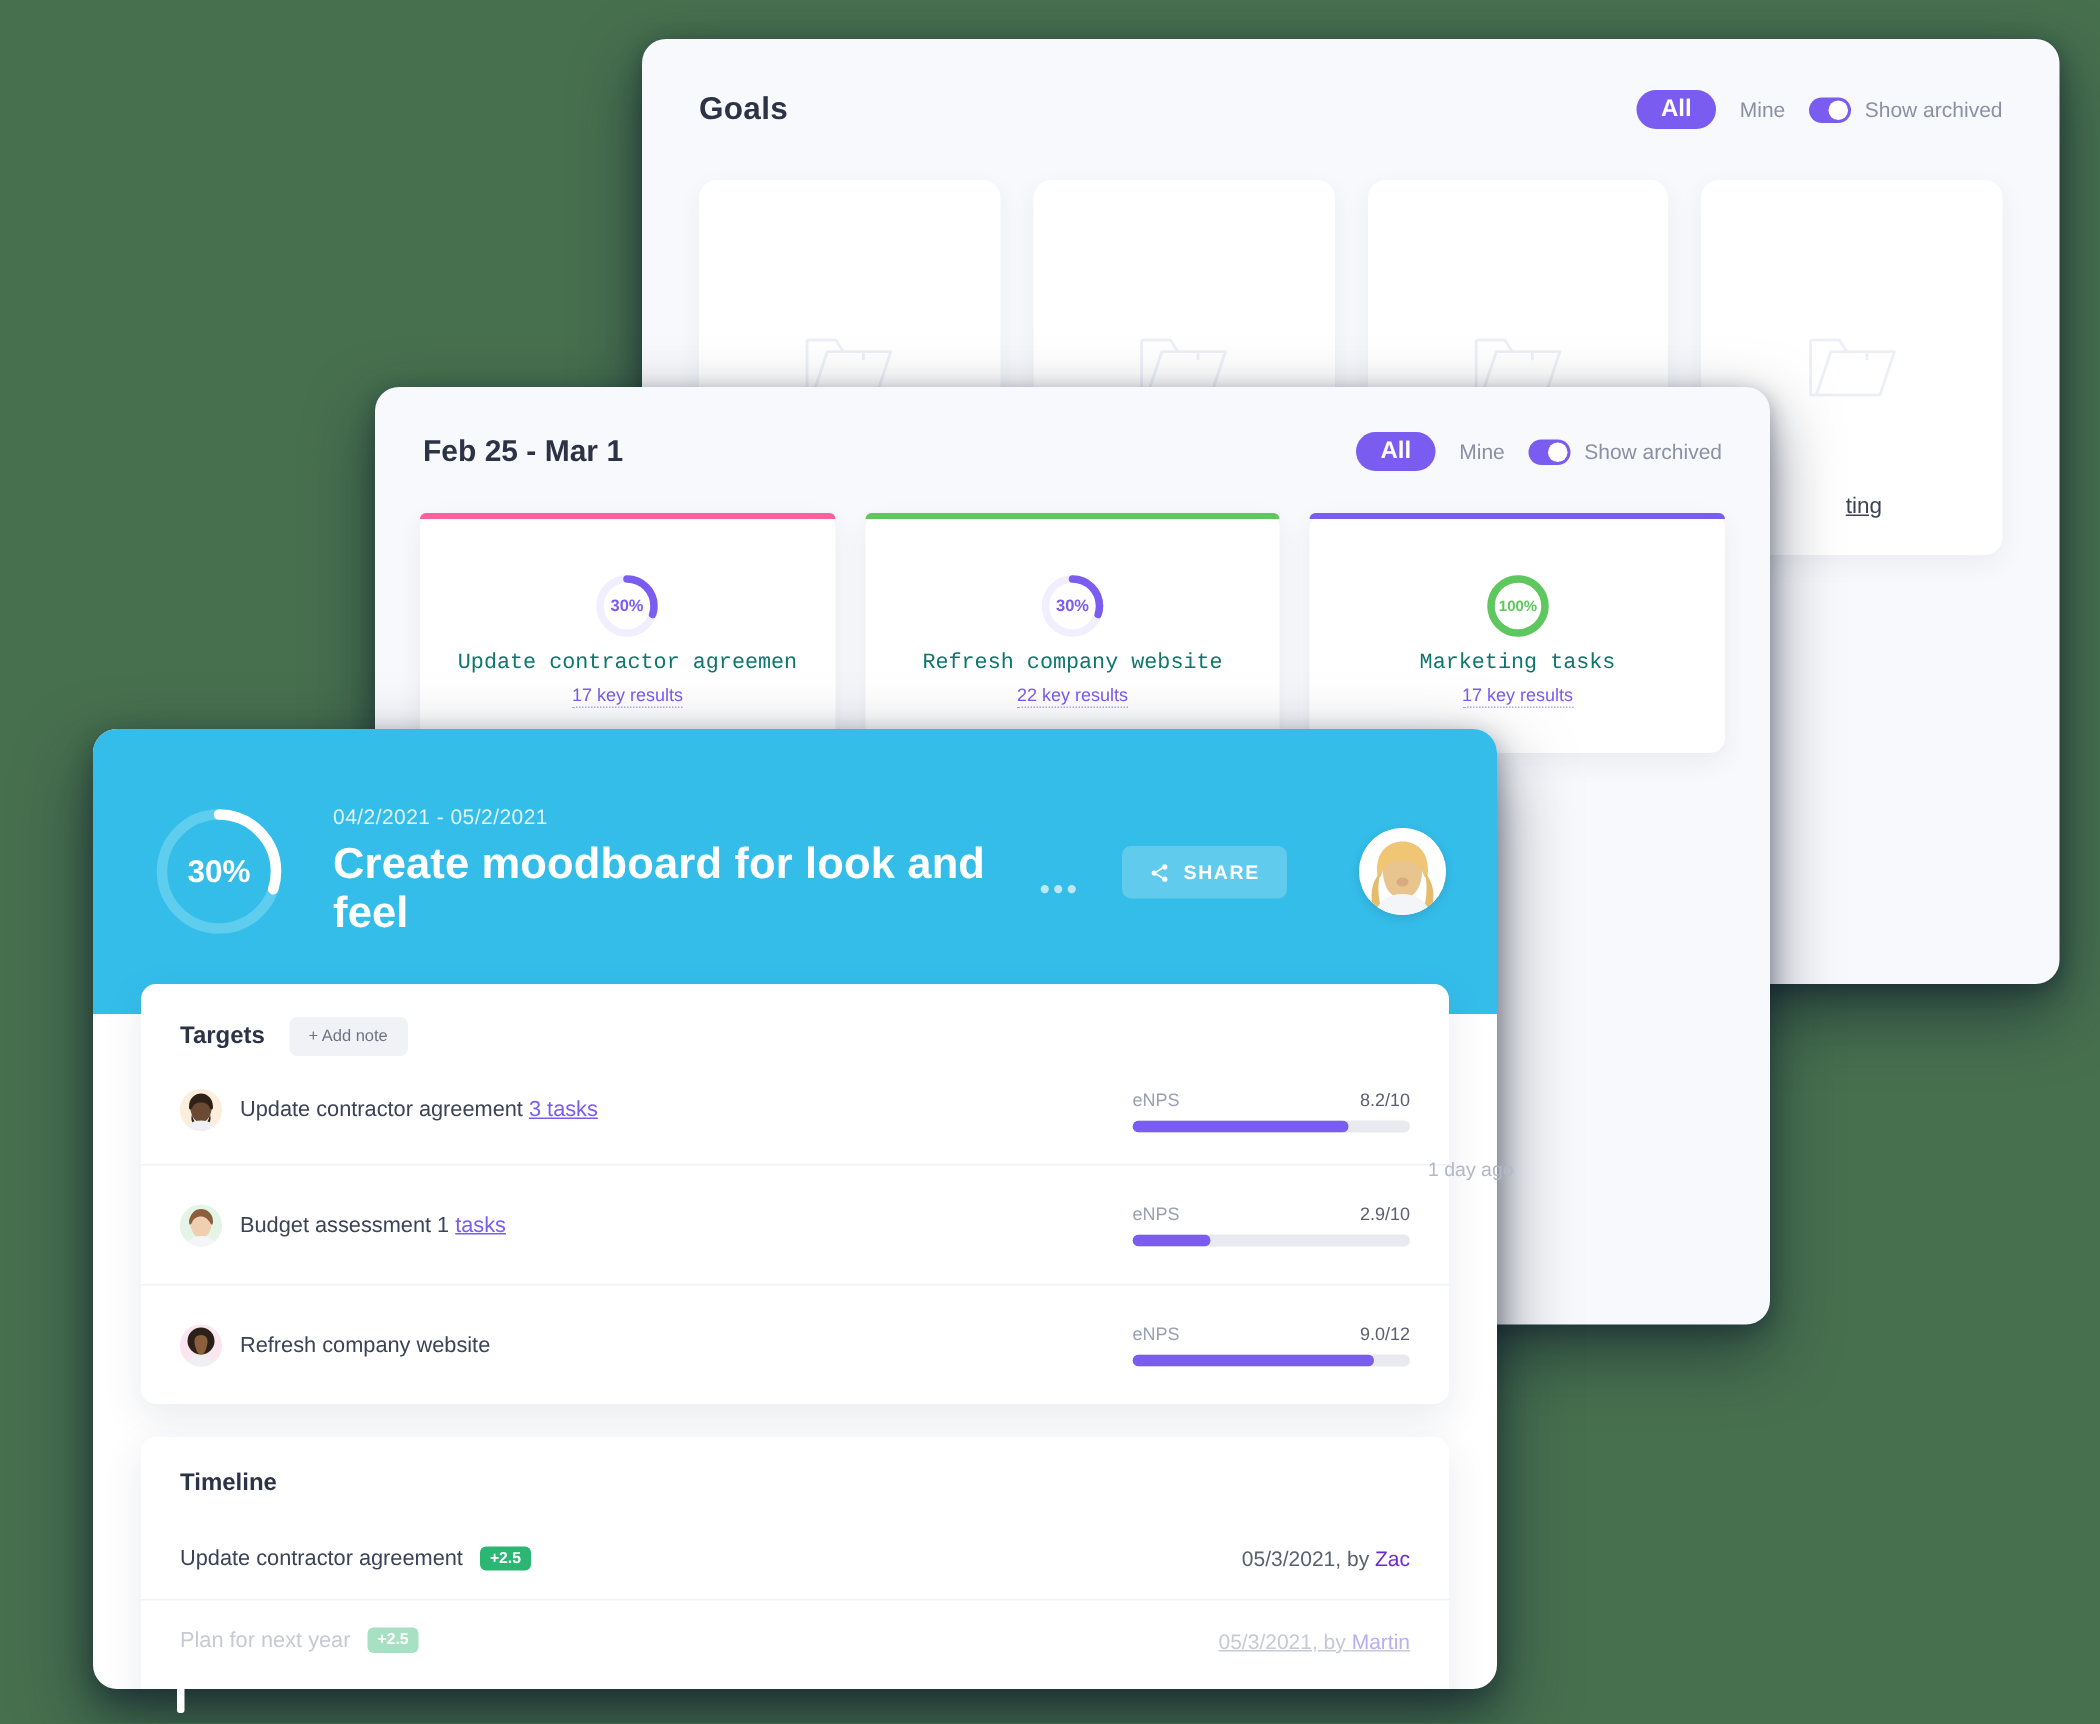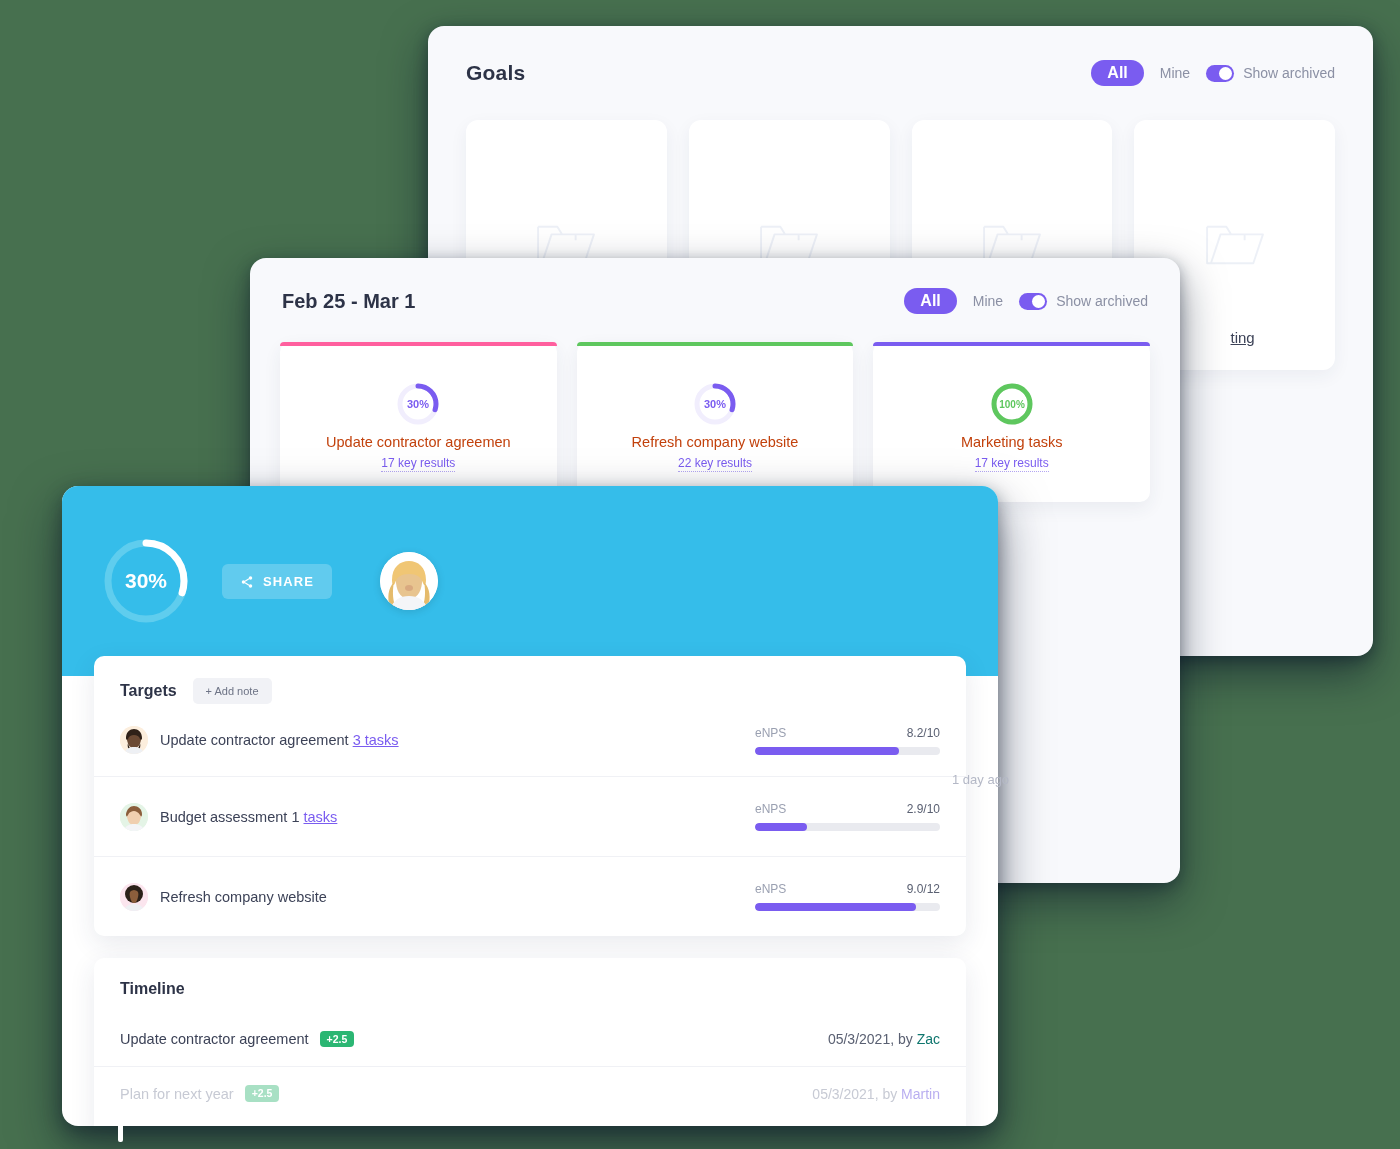--- a/index.html
+++ b/index.html
@@ -73,21 +73,21 @@
     flex:1; background:#fff; border-radius:10px; padding-top:2px;
     box-shadow: 0 6px 18px rgba(40,50,90,.07);
     position:relative; height:160px;
     display:flex; flex-direction:column; align-items:center; justify-content:center;
   }
   .goal-card::before{
     content:""; position:absolute; left:0; right:0; top:0; height:4px;
     border-radius:10px 10px 0 0; background: var(--edge,#ddd);
   }
   .ring { margin-top:6px; }
-  .goal-name { margin-top:6px; font-size:14.5px; color:#c2410c; text-align:center; }
+  .goal-name { margin-top:6px; font-size:14.5px; color:#0f766e; text-align:center;font-family:Liberation Mono, monospace; }
   .goal-kr { margin-top:6px; font-size:12px; color:#7a5cf0;
              border-bottom:1px dotted #b4a6f3; padding-bottom:1px;}
 
   .card-stack2 { position:absolute; left:640px; top:536px; width:290px; }
   .mini-card {
     background:#fff; border-radius:10px; position:relative; height:190px;
     box-shadow: 0 6px 18px rgba(40,50,90,.07);
     display:flex; flex-direction:column; align-items:center; justify-content:center;
   }
   .mini-card::before{
@@ -161,22 +161,22 @@
     border-top:1px solid #f0f1f5; font-size:14.5px; color:#3c4257;
   }
   .tl-row.faded { color:#c7cad4;gap:46px; }
   .tl-name { display:flex; align-items:center; gap:11px; flex:1; }
   .chip {
     background:#2bb673; color:#fff; font-size:10.5px; font-weight:700;
     padding:3px 7px; border-radius:4px; line-height:1;
   }
   .tl-row.faded .chip { background:#a8e0c4; }
   .tl-meta { font-size:14px; color:#5a6072; }
-  .tl-row.faded .tl-meta { color:#c7cad4; }
-  .tl-meta b { color:#0f766e; font-weight:400; }
+  .tl-row.faded .tl-meta { color:#c7cad4;text-decoration:underline; }
+  .tl-meta b { color:#6d28d9; font-weight:400; }
   .tl-row.faded .tl-meta b { color:#b9aef0; }
 
   .glow {
     position:absolute; left:34px; top:466px; width:240px; height:270px;
     border-radius:20px; background:#35bdea; filter: blur(14px); opacity:.55; z-index:-1;
   }
   .tick { position:absolute; left:118px; top:1118px; width:5px; height:24px; background:#fff; border-radius:2px;}
 </style>
 </head>
 <body>
@@ -297,20 +297,27 @@
   <div class="glow"></div>
   <div class="panel-detail">
 
     <div class="detail-hero">
       <svg class="hero-ring" width="96" height="96" viewBox="0 0 96 96">
         <circle cx="48" cy="48" r="38" fill="none" stroke="#5fcdee" stroke-width="7"></circle>
         <circle cx="48" cy="48" r="38" fill="none" stroke="#ffffff" stroke-width="7" stroke-linecap="round" stroke-dasharray="71.6 238.8" transform="rotate(-90 48 48)"></circle>
         <text x="48" y="55" text-anchor="middle" font-size="21" font-weight="700" fill="#ffffff" font-family="Liberation Sans, sans-serif">30%</text>
       </svg>
 
+      <div class="hero-texts">
+        <div class="hero-date">04/2/2021 - 05/2/2021</div>
+        <div class="hero-title-row">
+          <div class="hero-title">Create moodboard for look and feel</div>
+          <div class="dots">•••</div>
+        </div>
+      </div>
 
       <div class="share-btn">
         <svg width="14" height="14" viewBox="0 0 24 24">
           <circle cx="18" cy="5" r="3" fill="#fff"></circle>
             <circle cx="6" cy="12" r="3" fill="#fff"></circle>
             <circle cx="18" cy="19" r="3" fill="#fff"></circle>
           <path d="M8.6 10.6 15.4 6.4 M8.6 13.4 15.4 17.6" stroke="#fff" stroke-width="2"></path>
         </svg>
         <span>SHARE</span>
       </div>

